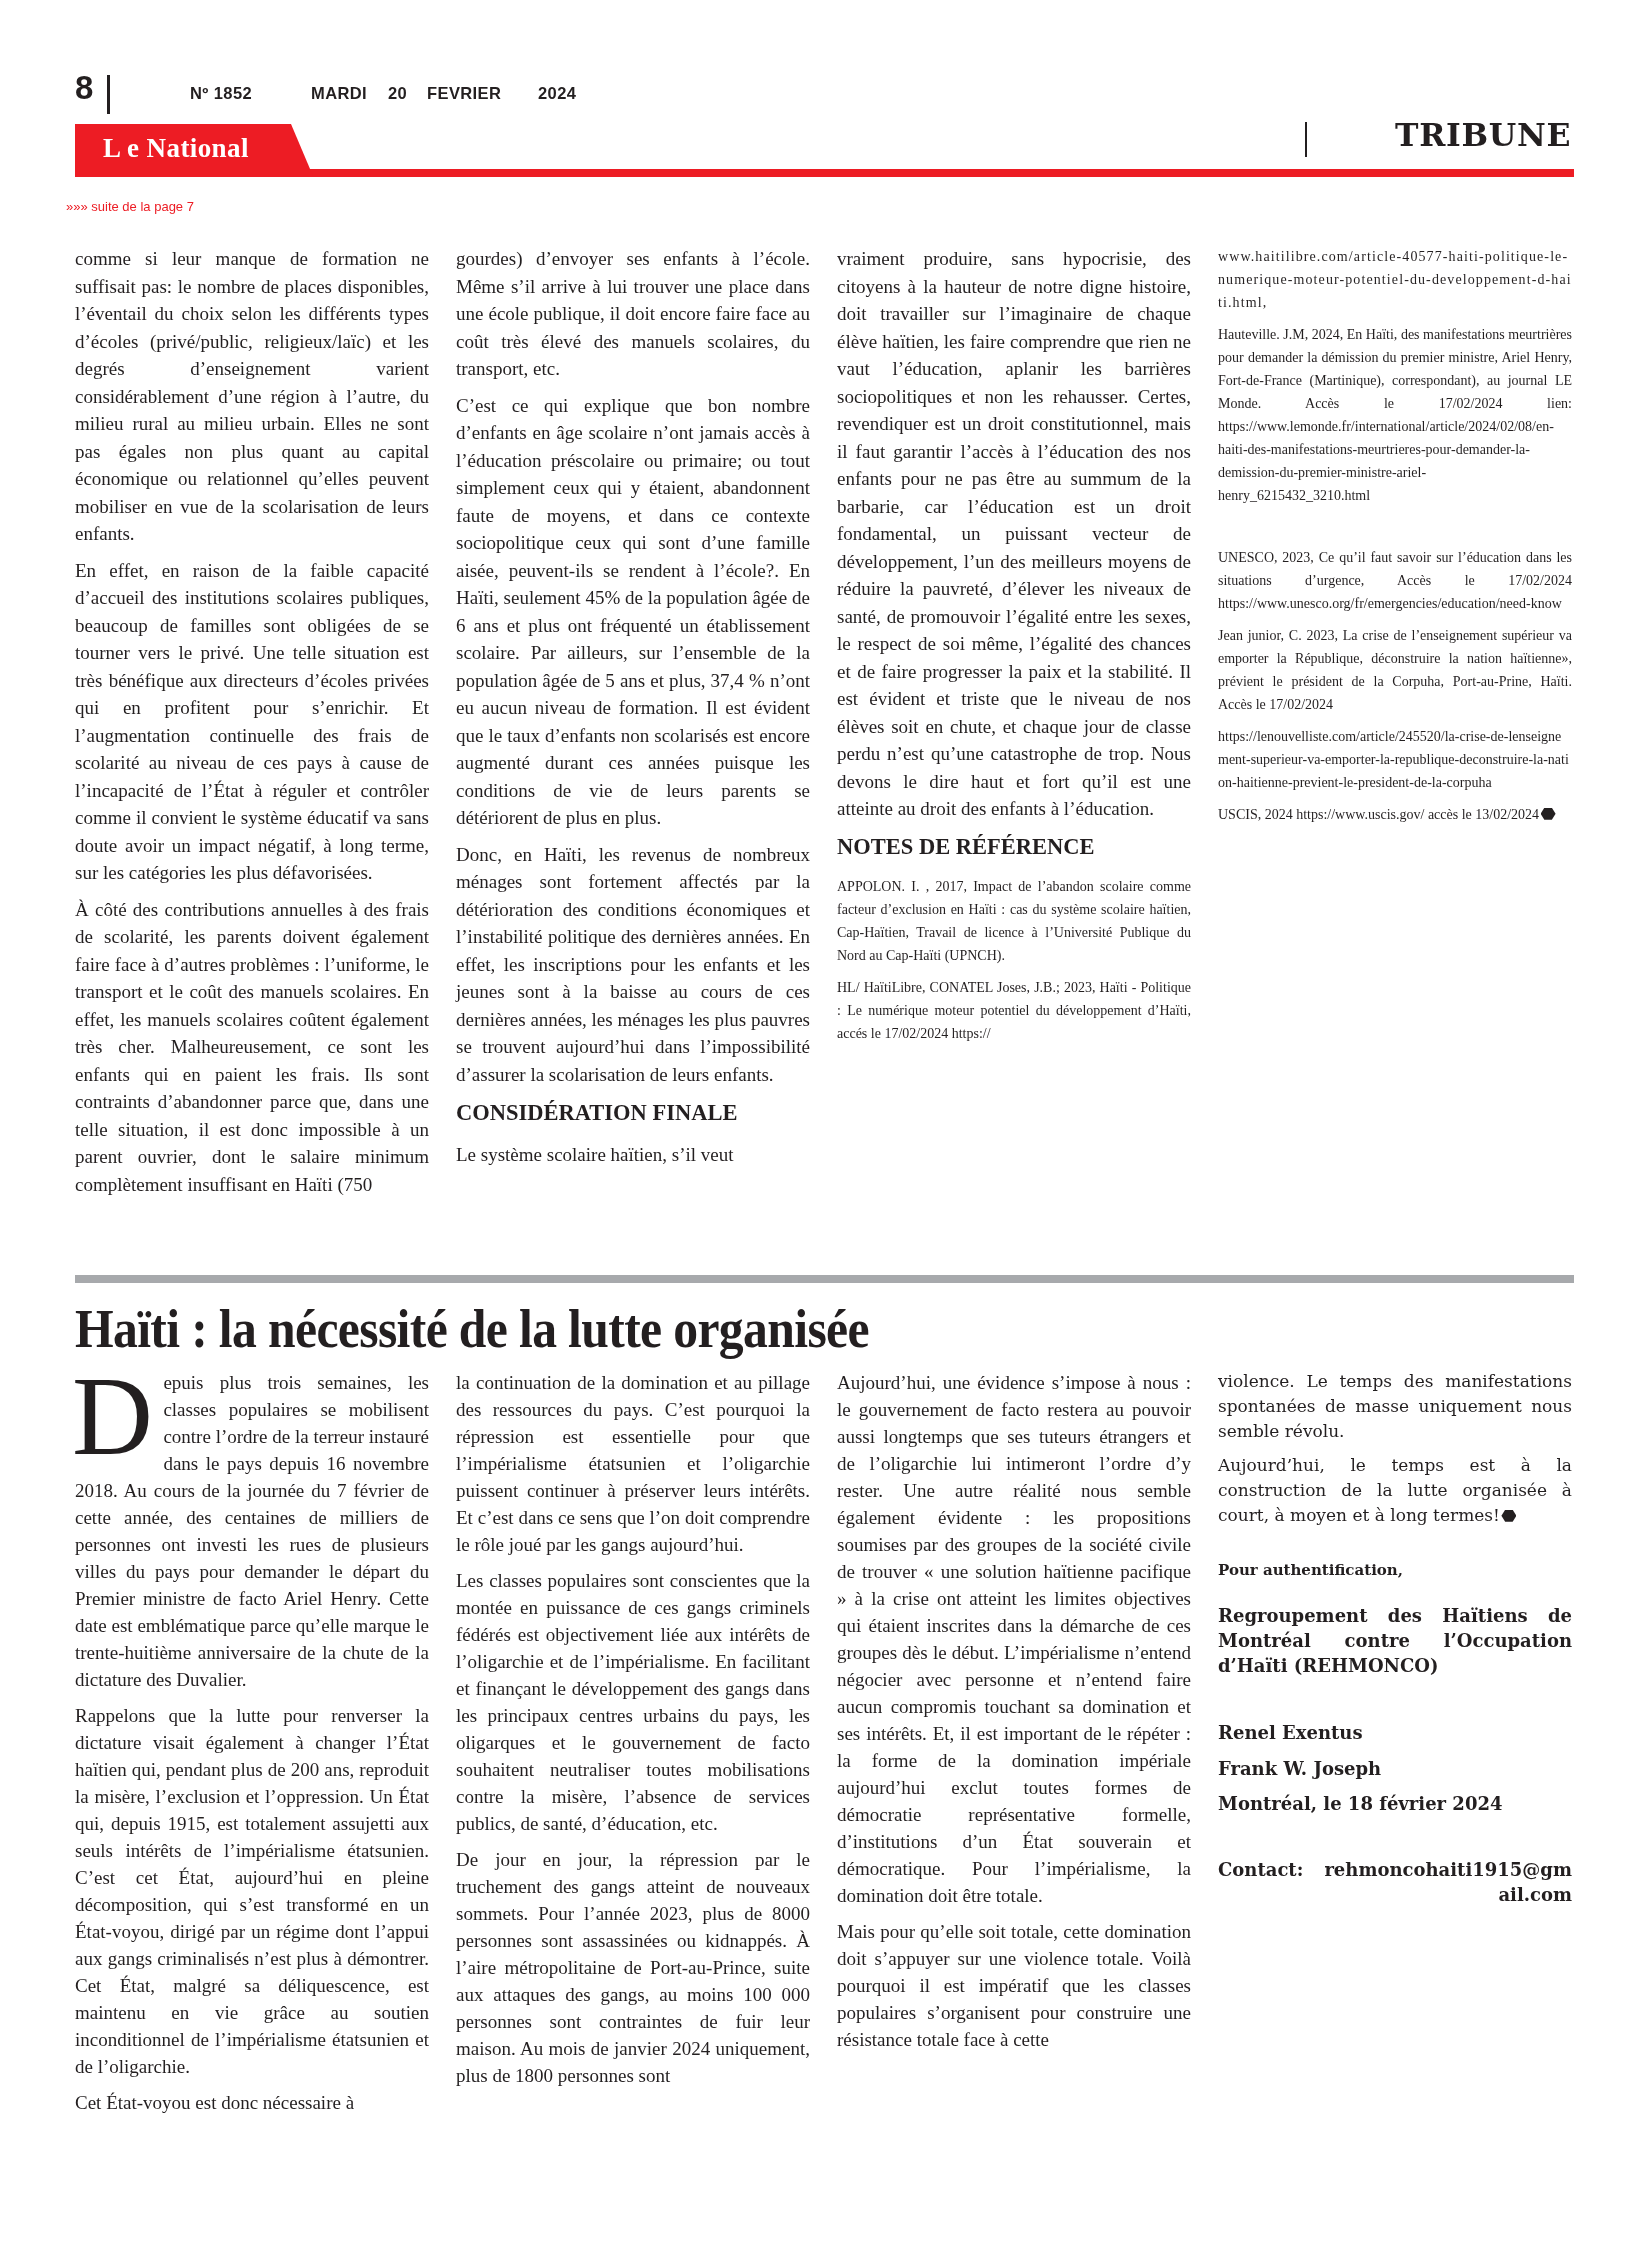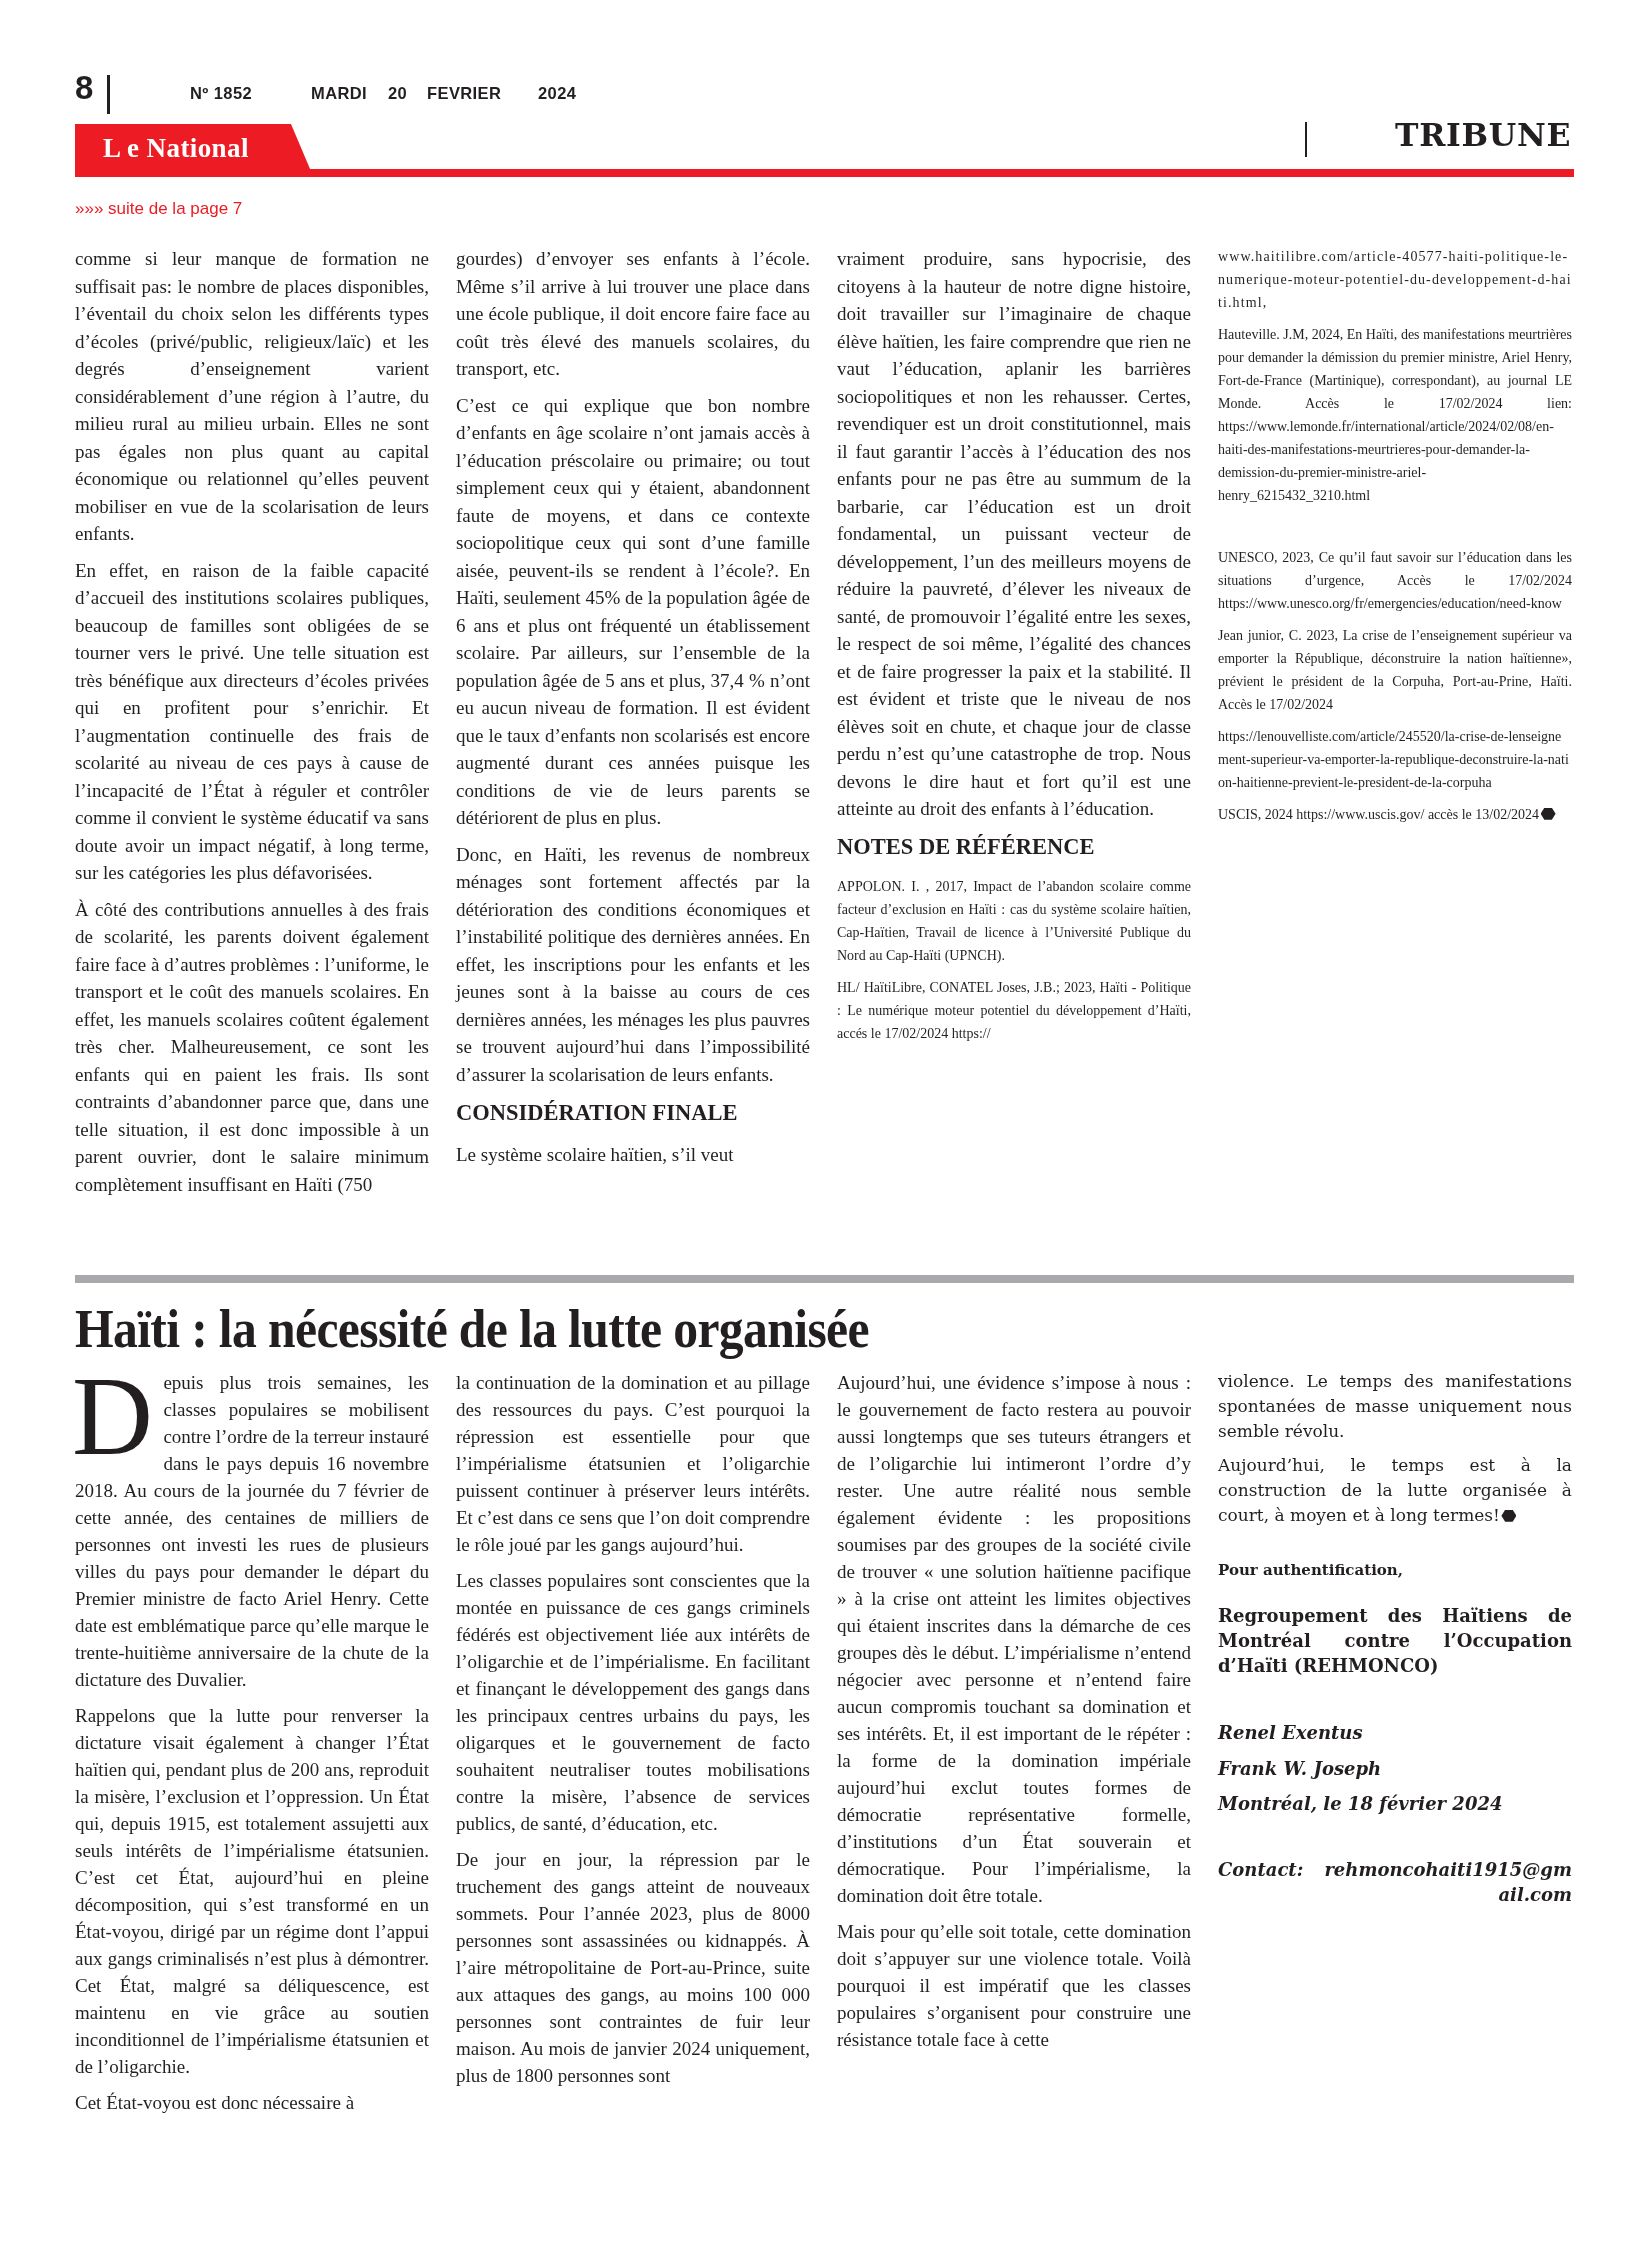--- a/index.html
+++ b/index.html
@@ -8,38 +8,38 @@
   
   .page-num { position:absolute; left:75px; top:69px; font-family:"Liberation Sans",sans-serif; font-weight:bold; font-size:33px; line-height:37px; }
   .page-num-bar { position:absolute; left:107px; top:75px; width:3px; height:39px; background:#231f20; }
   .issue { position:absolute; top:84px; font-family:"Liberation Sans",sans-serif; font-weight:bold; font-size:16.5px; letter-spacing:0.4px; }
   .banner-line { position:absolute; left:75px; top:169px; width:1499px; height:7.5px; background:#ed1c24; }
   .banner-box { position:absolute; left:75px; top:124px; width:247px; height:52px; background:#ed1c24;
                 clip-path: polygon(0 0, 216px 0, 238px 100%, 0 100%); }
   .banner-title { position:absolute; left:103px; top:133px; color:#fff; font-family:"Liberation Serif",serif; font-weight:bold; font-size:27px; letter-spacing:0.4px; }
   .section-bar { position:absolute; left:1305px; top:122px; width:2.2px; height:35px; background:#231f20; }
   .section-title { position:absolute; left:1395px; top:116px; font-family:"DejaVu Serif","Liberation Serif",serif; font-weight:bold; font-size:31.5px; letter-spacing:0.7px; }
-  .continued { position:absolute; left:75px; top:199px; color:#ed1c24; font-family:"Liberation Sans",sans-serif; font-size:17px; }
+  .continued { position:absolute; left:66px; top:199px; color:#ed1c24; font-family:"Liberation Sans",sans-serif; font-size:13px; }
 
   
   .col { position:absolute; width:354px; font-family:"Liberation Serif","DejaVu Serif",serif; font-size:19px; line-height:27.5px; text-align:justify; }
   .col p { margin:0 0 9px 0; }
   .col h3 { margin:10.5px 0 15px 0; font-size:22.5px; font-weight:bold; line-height:27px; text-align:left; }
   .ref { font-size:14px; line-height:23px; }
   .url { letter-spacing:1.1px; }
 
   .rule { position:absolute; left:75px; top:1275px; width:1499px; height:8.2px; background:#a7a9ac; }
   .headline { position:absolute; left:75px; top:1296px; font-family:"Liberation Serif","DejaVu Serif",serif; font-weight:bold; font-size:54px; line-height:67px; letter-spacing:-0.7px; transform:scaleX(0.92); transform-origin:left; }
 
   .col2 { font-size:19px; line-height:27px; }
   .dropcap { float:left; font-size:112px; line-height:88px; margin:3px 10.5px 0 -3px; font-family:"Liberation Serif",serif; }
   .sig { font-family:"DejaVu Serif","Liberation Serif",serif; font-weight:bold; }
   .sig-head { font-size:15px; line-height:30px; margin:27px 0 18px 0; }
   .sig-org { font-size:18px; line-height:25px; text-align:justify; }
-  .sig-line { font-size:18px; line-height:25px; margin:0 0 10.5px 0;font-style:italic; }
+  .sig-line { font-size:18px; line-height:25px; margin:0 0 10.5px 0; }
   .end-mark { display:inline-block; width:15px; height:12px; background:#231f20; clip-path:polygon(25% 0,75% 0,100% 50%,75% 100%,25% 100%,0 50%); vertical-align:-0.7px; margin-left:1.5px; }
 </style>
 </head>
 <body>
 
 <div class="page-num">8</div>
 <div class="page-num-bar"></div>
 <div class="issue" style="left:190px">Nº 1852</div>
 <div class="issue" style="left:311px">MARDI</div>
 <div class="issue" style="left:388px">20</div>

